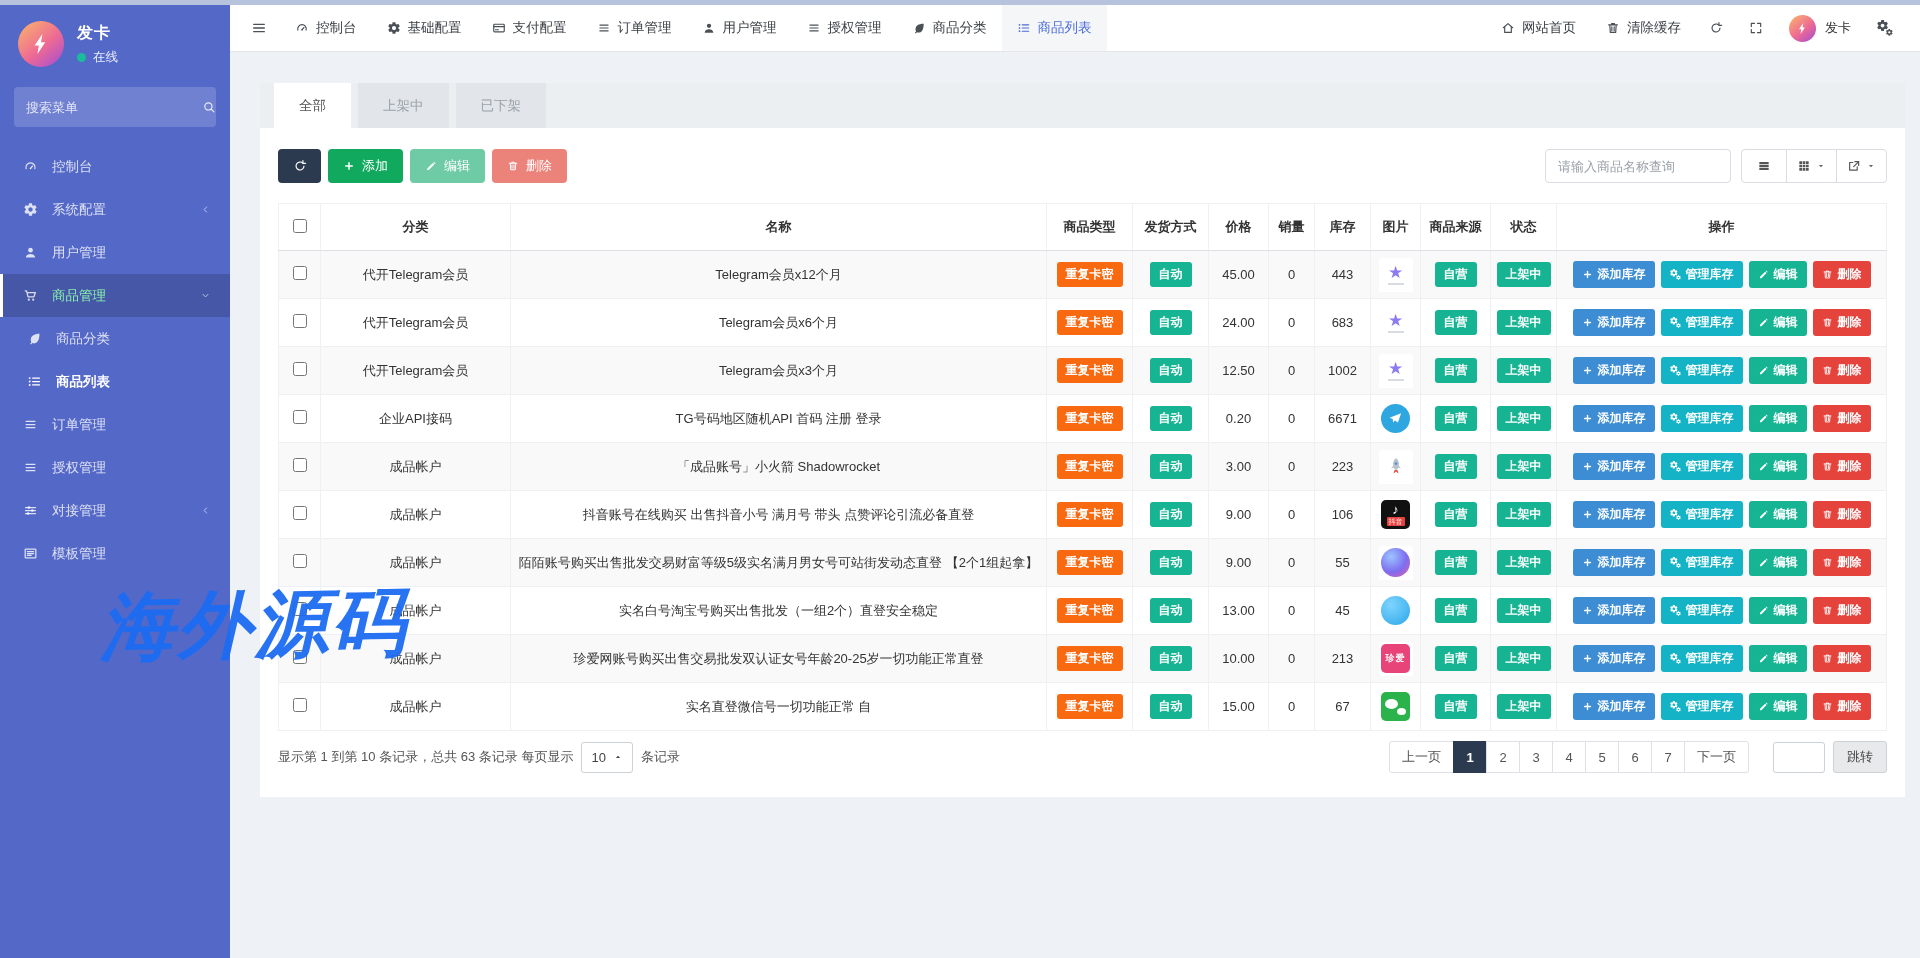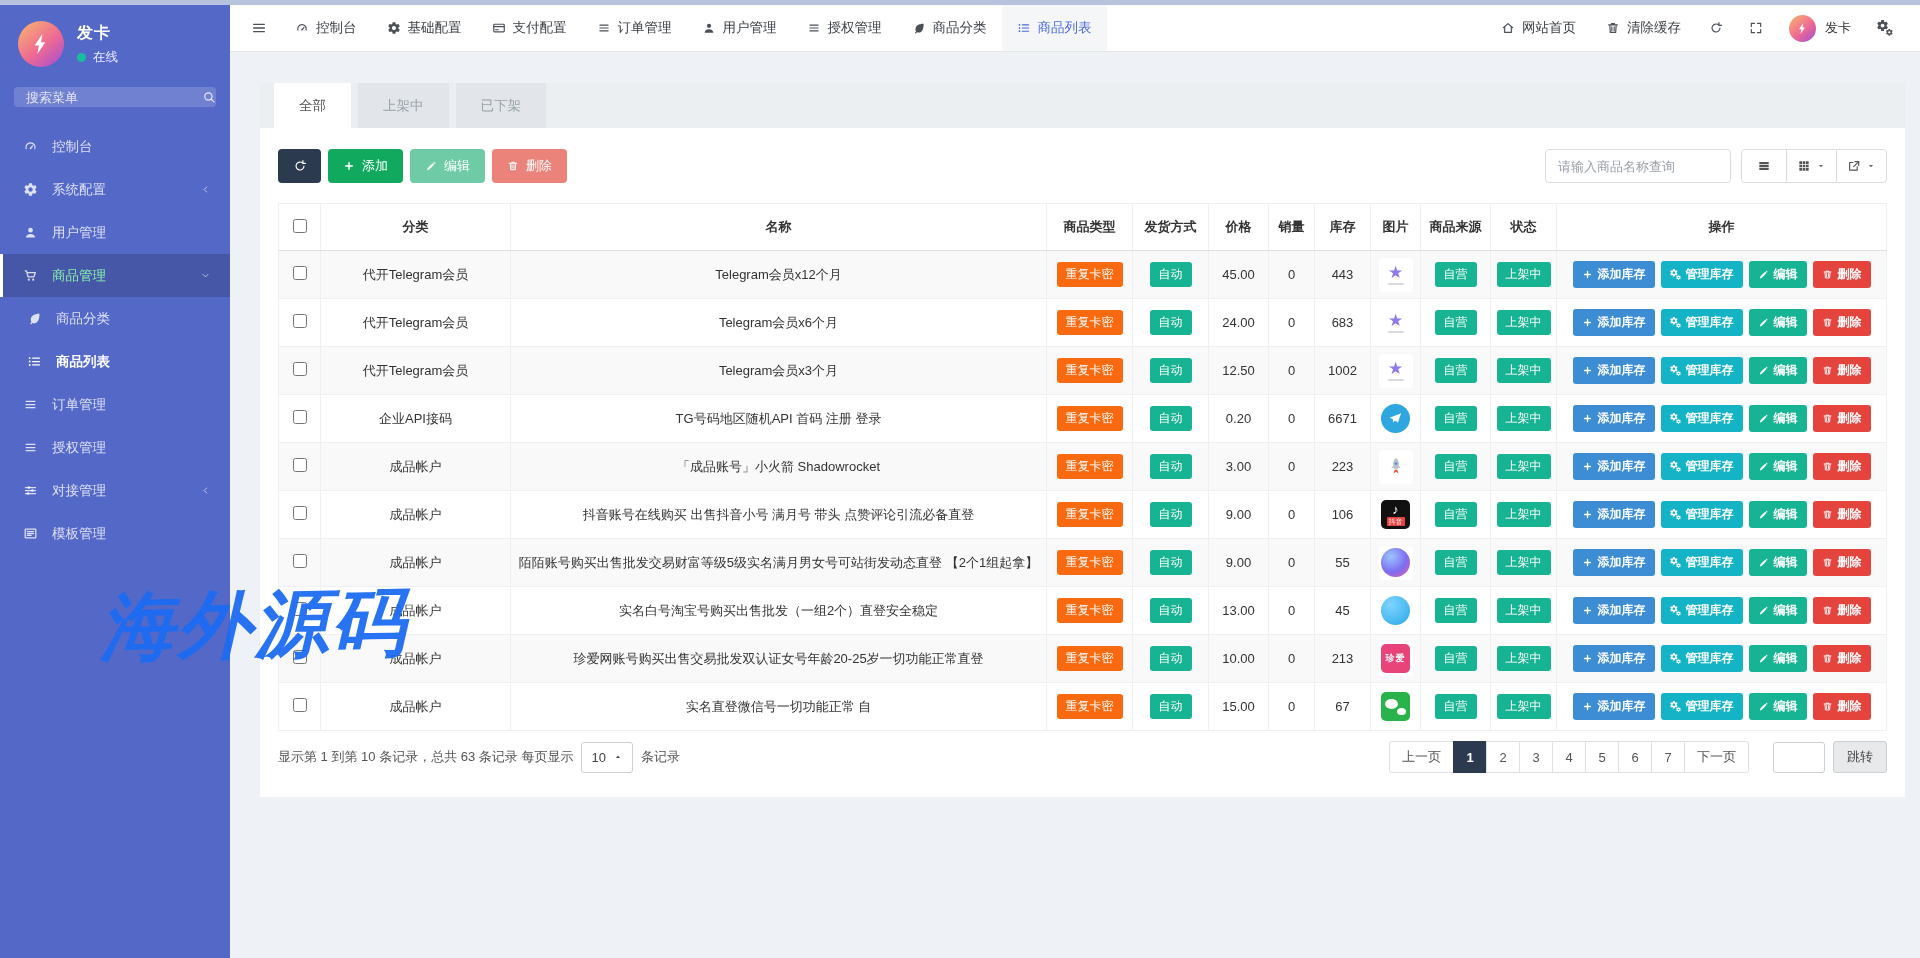--- a/index.html
+++ b/index.html
@@ -12,21 +12,21 @@
   .top-strip{height:5px;width:100%;background:#b7c2dd}
   .app{display:flex;height:953px}
 
   
   .sidebar{width:230px;flex:none;background:#5468c8;color:#fff;display:flex;flex-direction:column;position:relative;z-index:2}
   .brand{display:flex;align-items:center;gap:13px;padding:16px 18px 8px}
   .logo{width:46px;height:46px;border-radius:50%;background:linear-gradient(140deg,#f9b16e 5%,#ee6a93 55%,#a94fd0 95%);display:flex;align-items:center;justify-content:center;flex:none}
   .brand-name{font-size:16px;font-weight:bold;letter-spacing:1px}
   .brand-status{font-size:12.5px;display:flex;align-items:center;gap:7px;color:#e9edff;margin-top:5px}
   .dot{width:9px;height:9px;border-radius:50%;background:#1abc9c;flex:none}
-  .side-search{margin:12px 14px 14px;background:rgba(255,255,255,.17);border-radius:4px;display:flex;align-items:center;padding:0 12px;height:20px;cursor:text}
+  .side-search{margin:12px 14px 14px;background:rgba(255,255,255,.17);border-radius:4px;display:flex;align-items:center;padding:0 12px;height:40px;cursor:text}
   .side-search input{flex:1;background:transparent;border:none;outline:none;color:#e7ebff;font-size:13px}
   .side-search input::placeholder{color:rgba(255,255,255,.8)}
   .side-search .icn{color:rgba(255,255,255,.85)}
   .menu{flex:1;overflow:hidden;padding-top:4px}
   .m-item{display:flex;align-items:center;gap:13px;height:43px;padding:0 16px 0 22px;font-size:13.5px;color:rgba(255,255,255,.8);cursor:pointer;position:relative}
   .m-item .icn{color:rgba(255,255,255,.8);width:17px}
   .m-item.child{padding-left:26px}
   .m-item.active{background:rgba(0,0,0,.16);color:#86efac}
   .m-item.active::before{content:"";position:absolute;left:0;top:0;bottom:0;width:3px;background:#fff}
   .m-item.selected{color:#fff;font-weight:bold}
@@ -69,21 +69,21 @@
   .bg-btn .caret{color:#666}
 
   
   table{width:100%;border-collapse:collapse;margin-top:20px;table-layout:fixed}
   th,td{border:1px solid #eef0f3;text-align:center;font-size:13px;overflow:hidden}
   th{height:47px;font-weight:bold;color:#333;background:#fff;border-bottom:1px solid #dde1e5}
   td{height:48px;color:#333}
   tbody tr:nth-child(odd){background:#f9f9fa}
   td.name-cell{white-space:nowrap}
   input[type=checkbox]{width:14px;height:14px;cursor:pointer}
-  .badge{display:inline-block;padding:4px 9px;border-radius:3px;color:#fff;font-size:12px;font-weight:normal;white-space:nowrap}
+  .badge{display:inline-block;padding:4px 9px;border-radius:3px;color:#fff;font-size:12px;font-weight:bold;white-space:nowrap}
   .badge-orange{background:#f96a10}
   .badge-green{background:#17b493}
   .act{display:inline-flex;align-items:center;gap:5px;height:27px;padding:0 9px;border:none;border-radius:3px;color:#fff;font-size:12px;margin:0 3px;cursor:pointer;font-weight:bold;white-space:nowrap;font-family:inherit}
   .act .icn{color:#fff}
   .act-blue{background:#3d8dd5}.act-cyan{background:#14b4c6}.act-green{background:#17b493}.act-red{background:#e5443c}
 
   .thumb{width:34px;height:34px;margin:0 auto;display:flex;flex-direction:column;align-items:center;justify-content:center;border-radius:3px;background:#fff}
   .star{color:#8a7bf0;font-size:17px;line-height:1}
   .cap{width:16px;height:2px;background:#d8dce2;margin-top:2px;display:block}
   .circ{width:29px;height:29px;border-radius:50%;display:flex;align-items:center;justify-content:center}

